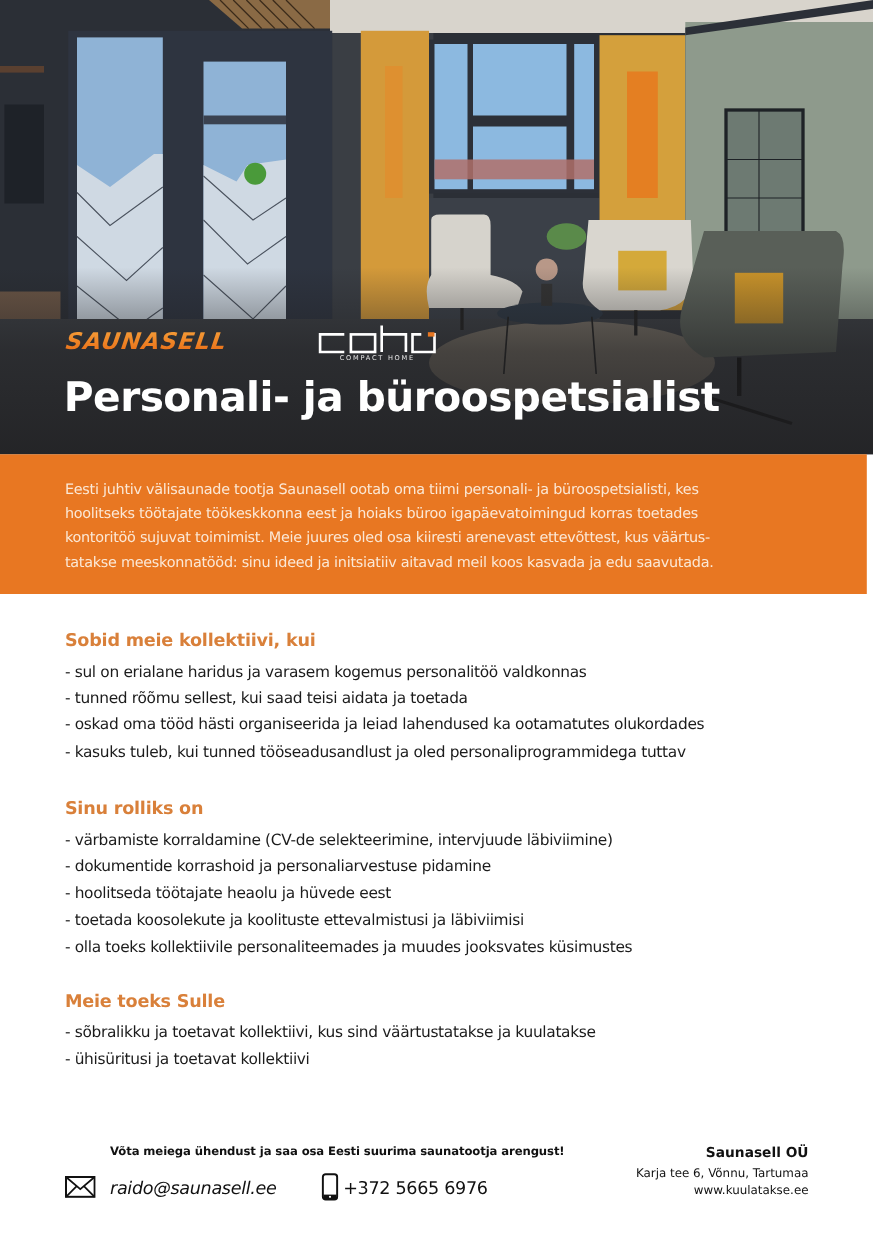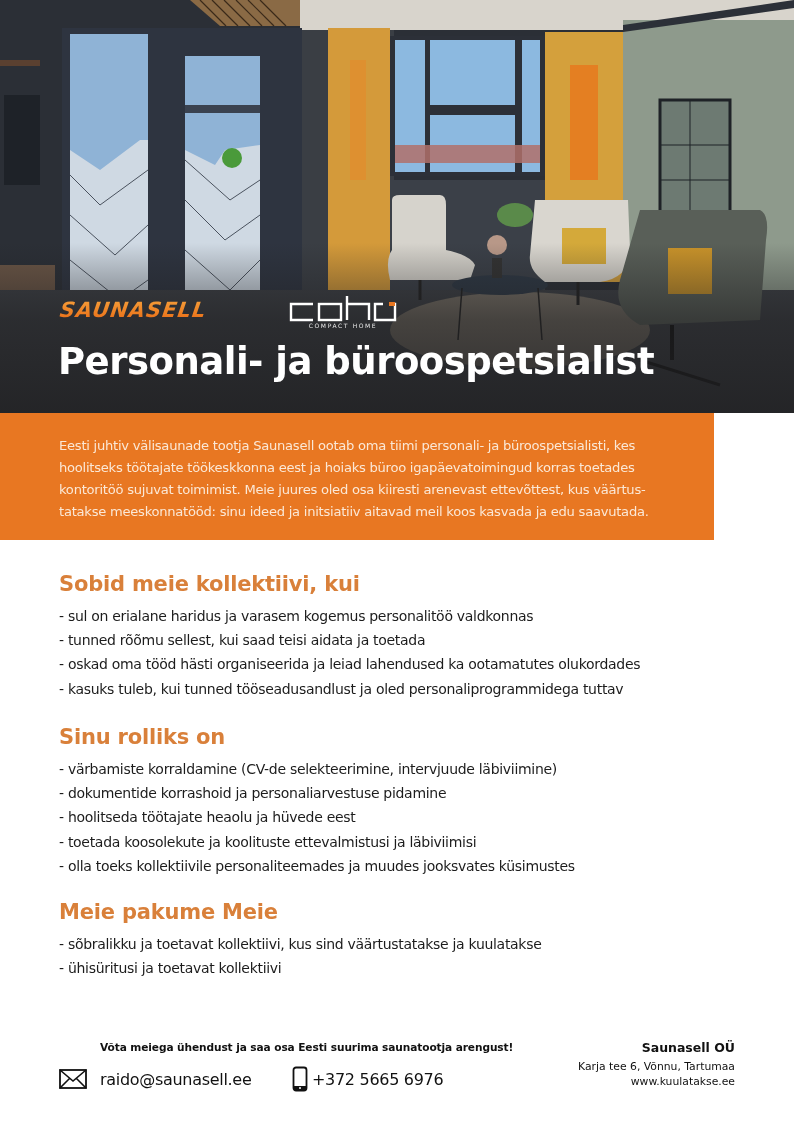--- a/index.html
+++ b/index.html
@@ -17,44 +17,44 @@
      background: linear-gradient(180deg, #f6a23c 0%, #e86a14 100%);
      -webkit-background-clip: text; background-clip: text; color: transparent; transform: skewX(-8deg); }
   .logo-coho { position: absolute; left: 287px; top: 294px; width: 112px; height: 36px; }
   .logo-coho-sub { position: absolute; left: 287px; top: 322px; width: 112px; text-align: center;
      font-family: "DejaVu Sans", sans-serif; font-size: 6px; letter-spacing: 1.6px; color: #e8e8e8; }
 
   .hero-title { position: absolute; left: 58px; top: 340px; font-family: "DejaVu Sans", sans-serif;
      font-weight: bold; font-size: 37px; color: #ffffff; letter-spacing: -0.5px; white-space: nowrap; }
 
   
-  .intro { position: absolute; left: 0; top: 413px; width: 714px; height: 127px; background: #e87722; }
+  .intro { position: absolute; left: 0; top: 413px; width: 788px; height: 127px; background: #e87722; }
   .intro p { position: absolute; left: 59px; top: 22px; width: 680px; font-family: "DejaVu Sans", sans-serif;
      font-size: 13.1px; line-height: 22px; color: #fbe8d6; letter-spacing: -0.25px; }
   .intro p span { display: block; white-space: nowrap; }
 
   
   .section { position: absolute; left: 59px; }
-  .section h2 { font-family: "DejaVu Sans", sans-serif; font-weight: bold; font-size: 21px;
+  .section h2 { font-family: "DejaVu Sans", sans-serif; font-weight: bold; font-size: 16px;
      color: #d9803a; margin-bottom: 8px; letter-spacing: -0.2px; }
   .section ul { list-style: none; }
   .section li { font-family: "DejaVu Sans", sans-serif; font-size: 14px; line-height: 24.2px;
      color: #1c1c1c; white-space: nowrap; letter-spacing: -0.3px; }
 
   #sec-fit { top: 572px; }
   #sec-role { top: 725px; }
   #sec-offer { top: 900px; }
 
   
   .cta { position: absolute; left: 59px; top: 1041px; font-family: "DejaVu Sans", sans-serif;
      font-weight: bold; font-size: 10.6px; color: #111; white-space: nowrap; letter-spacing: -0.1px; margin-left: 41px; }
   .contact { position: absolute; top: 1066px; height: 26px; display: flex; align-items: center; }
   .contact .txt { font-family: "DejaVu Sans", sans-serif; font-size: 16px; color: #111; letter-spacing: -0.3px; white-space: nowrap; }
   #contact-email { left: 59px; }
-  #contact-email .txt { margin-left: 13px; }
+  #contact-email .txt { margin-left: 13px; font-style: italic; }
   #contact-phone { left: 292px; }
   #contact-phone .txt { margin-left: 4px; }
 
   .company { position: absolute; right: 59px; top: 1040px; text-align: right; font-family: "DejaVu Sans", sans-serif; }
   .company .name { font-weight: bold; font-size: 12.5px; color: #111; margin-bottom: 4px; }
   .company .line { font-size: 10.8px; color: #111; line-height: 15px; white-space: nowrap; }
 </style>
 </head>
 <body>
 
@@ -194,21 +194,21 @@
   <ul>
     <li>- värbamiste korraldamine (CV-de selekteerimine, intervjuude läbiviimine)</li>
     <li>- dokumentide korrashoid ja personaliarvestuse pidamine</li>
     <li>- hoolitseda töötajate heaolu ja hüvede eest</li>
     <li>- toetada koosolekute ja koolituste ettevalmistusi ja läbiviimisi</li>
     <li>- olla toeks kollektiivile personaliteemades ja muudes jooksvates küsimustes</li>
   </ul>
 </div>
 
 <div class="section" id="sec-offer">
-  <h2>Meie pakume Meie</h2>
+  <h2>Meie toeks Sulle</h2>
   <ul>
     <li>- sõbralikku ja toetavat kollektiivi, kus sind väärtustatakse ja kuulatakse</li>
     <li>- ühisüritusi ja toetavat kollektiivi</li>
   </ul>
 </div>
 
 <div class="cta">Võta meiega ühendust ja saa osa Eesti suurima saunatootja arengust!</div>
 
 <div class="contact" id="contact-email">
   <svg width="28" height="20" viewBox="0 0 28 20">

